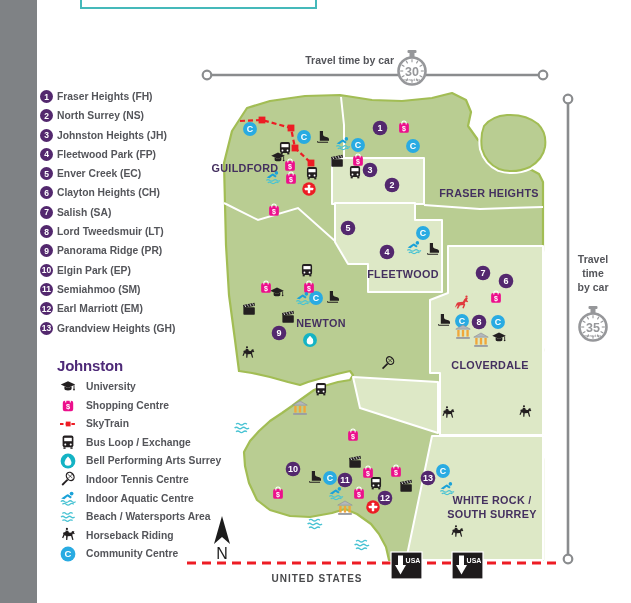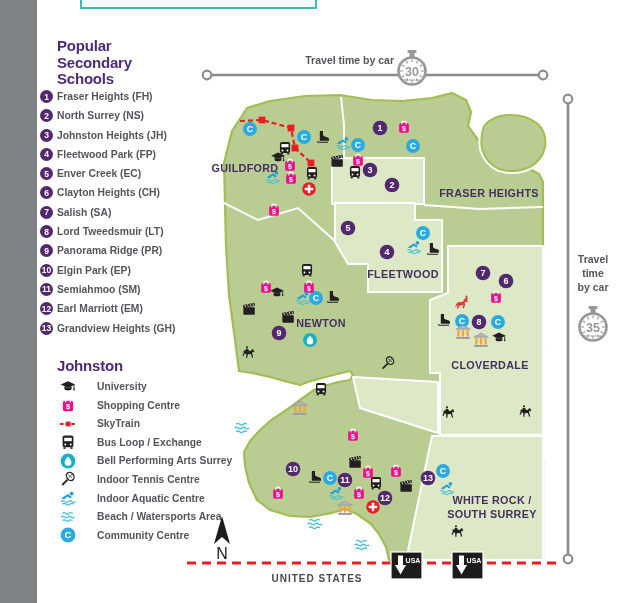--- a/index.html
+++ b/index.html
@@ -11,37 +11,32 @@
   #schools-title{top:38px;}
   #landmarks-title{top:358px;}
   .legend-list{position:absolute;left:40px;}
   #schools-list{top:90px;}
   #landmarks-list{top:379px;left:60px;}
   .legend-row{display:flex;align-items:center;margin-bottom:6.3px;height:13px;}
   #landmarks-list .legend-row{margin-bottom:3.6px;height:15px;}
   .badge{flex:0 0 13px;width:13px;height:13px;border-radius:50%;background:#53286e;color:#fff;
     font-size:8.5px;font-weight:bold;display:flex;align-items:center;justify-content:center;}
   .row-label{margin-left:4px;font-size:10.3px;font-weight:bold;color:#54555a;white-space:nowrap;}
-  #landmarks-list .row-label{margin-left:21px;}
+  #landmarks-list .row-label{margin-left:10px;}
   .lm-ic{flex:0 0 16px;width:16px;height:16px;}
   svg text{font-family:"Liberation Sans",sans-serif;}
   #map-svg{position:absolute;left:0;top:0;}
 </style>
 </head>
 <body>
 <div id="stage">
 
 <div class="gray-strip"></div>
 <div class="teal-box"></div>
 
-<div class="legend-title" id="schools-title">
-  <div>Popular</div>
-  <div>Secondary</div>
-  <div>Schools</div>
-</div>
 <div class="legend-list" id="schools-list">
       <div class="legend-row">
         <span class="badge">1</span>
         <span class="row-label">Fraser Heights (FH)</span>
       </div>
       <div class="legend-row">
         <span class="badge">2</span>
         <span class="row-label">North Surrey (NS)</span>
       </div>
       <div class="legend-row">
@@ -132,20 +127,26 @@
         <svg class="lm-ic" viewBox="0 0 16 16">
           <use href="#s-swim" xlink:href="#s-swim"></use>
         </svg>
         <span class="row-label">Indoor Aquatic Centre</span>
       </div>
       <div class="legend-row">
         <svg class="lm-ic" viewBox="0 0 16 16">
           <use href="#s-waves" xlink:href="#s-waves"></use>
         </svg>
         <span class="row-label">Beach / Watersports Area</span>
+      </div>
+      <div class="legend-row">
+        <svg class="lm-ic" viewBox="0 0 16 16">
+          <use href="#s-horse" xlink:href="#s-horse"></use>
+        </svg>
+        <span class="row-label">Horseback Riding</span>
       </div>
       <div class="legend-row">
         <svg class="lm-ic" viewBox="0 0 16 16">
           <use href="#s-community" xlink:href="#s-community"></use>
         </svg>
         <span class="row-label">Community Centre</span>
       </div>
     </div>
 
 <svg id="map-svg" width="631" height="603" viewBox="0 0 631 603" xmlns="http://www.w3.org/2000/svg" xmlns:xlink="http://www.w3.org/1999/xlink">

